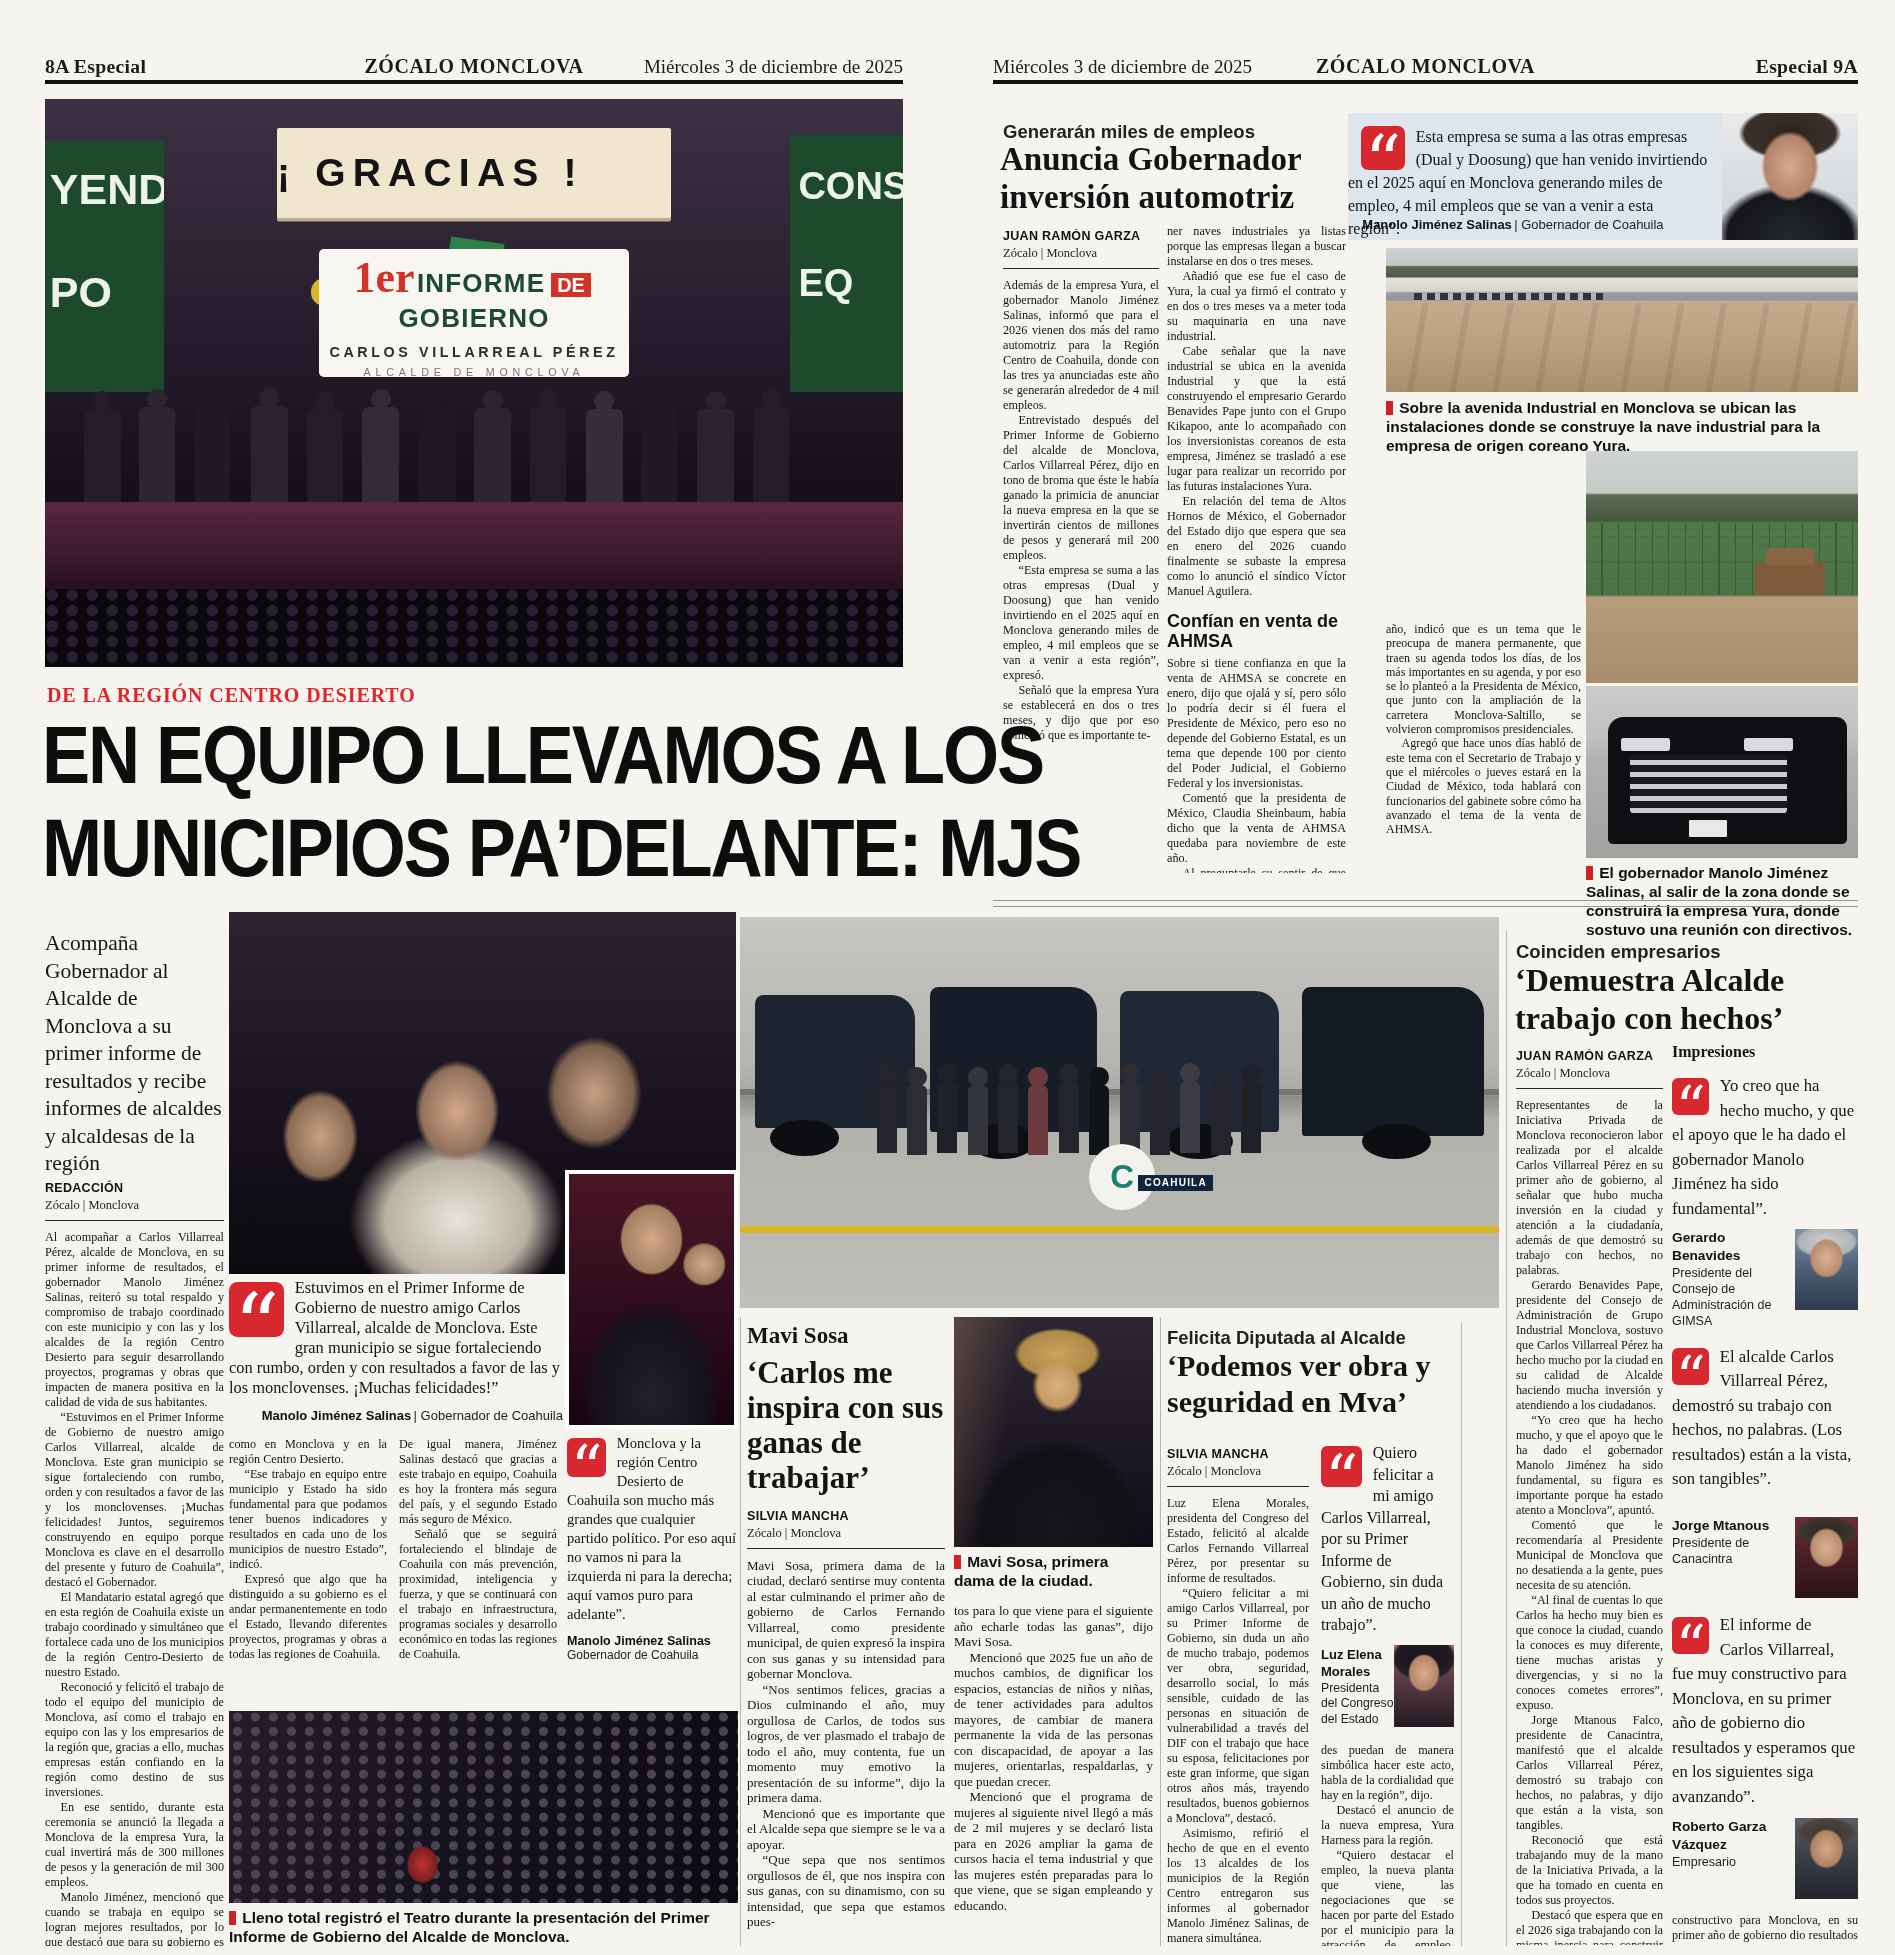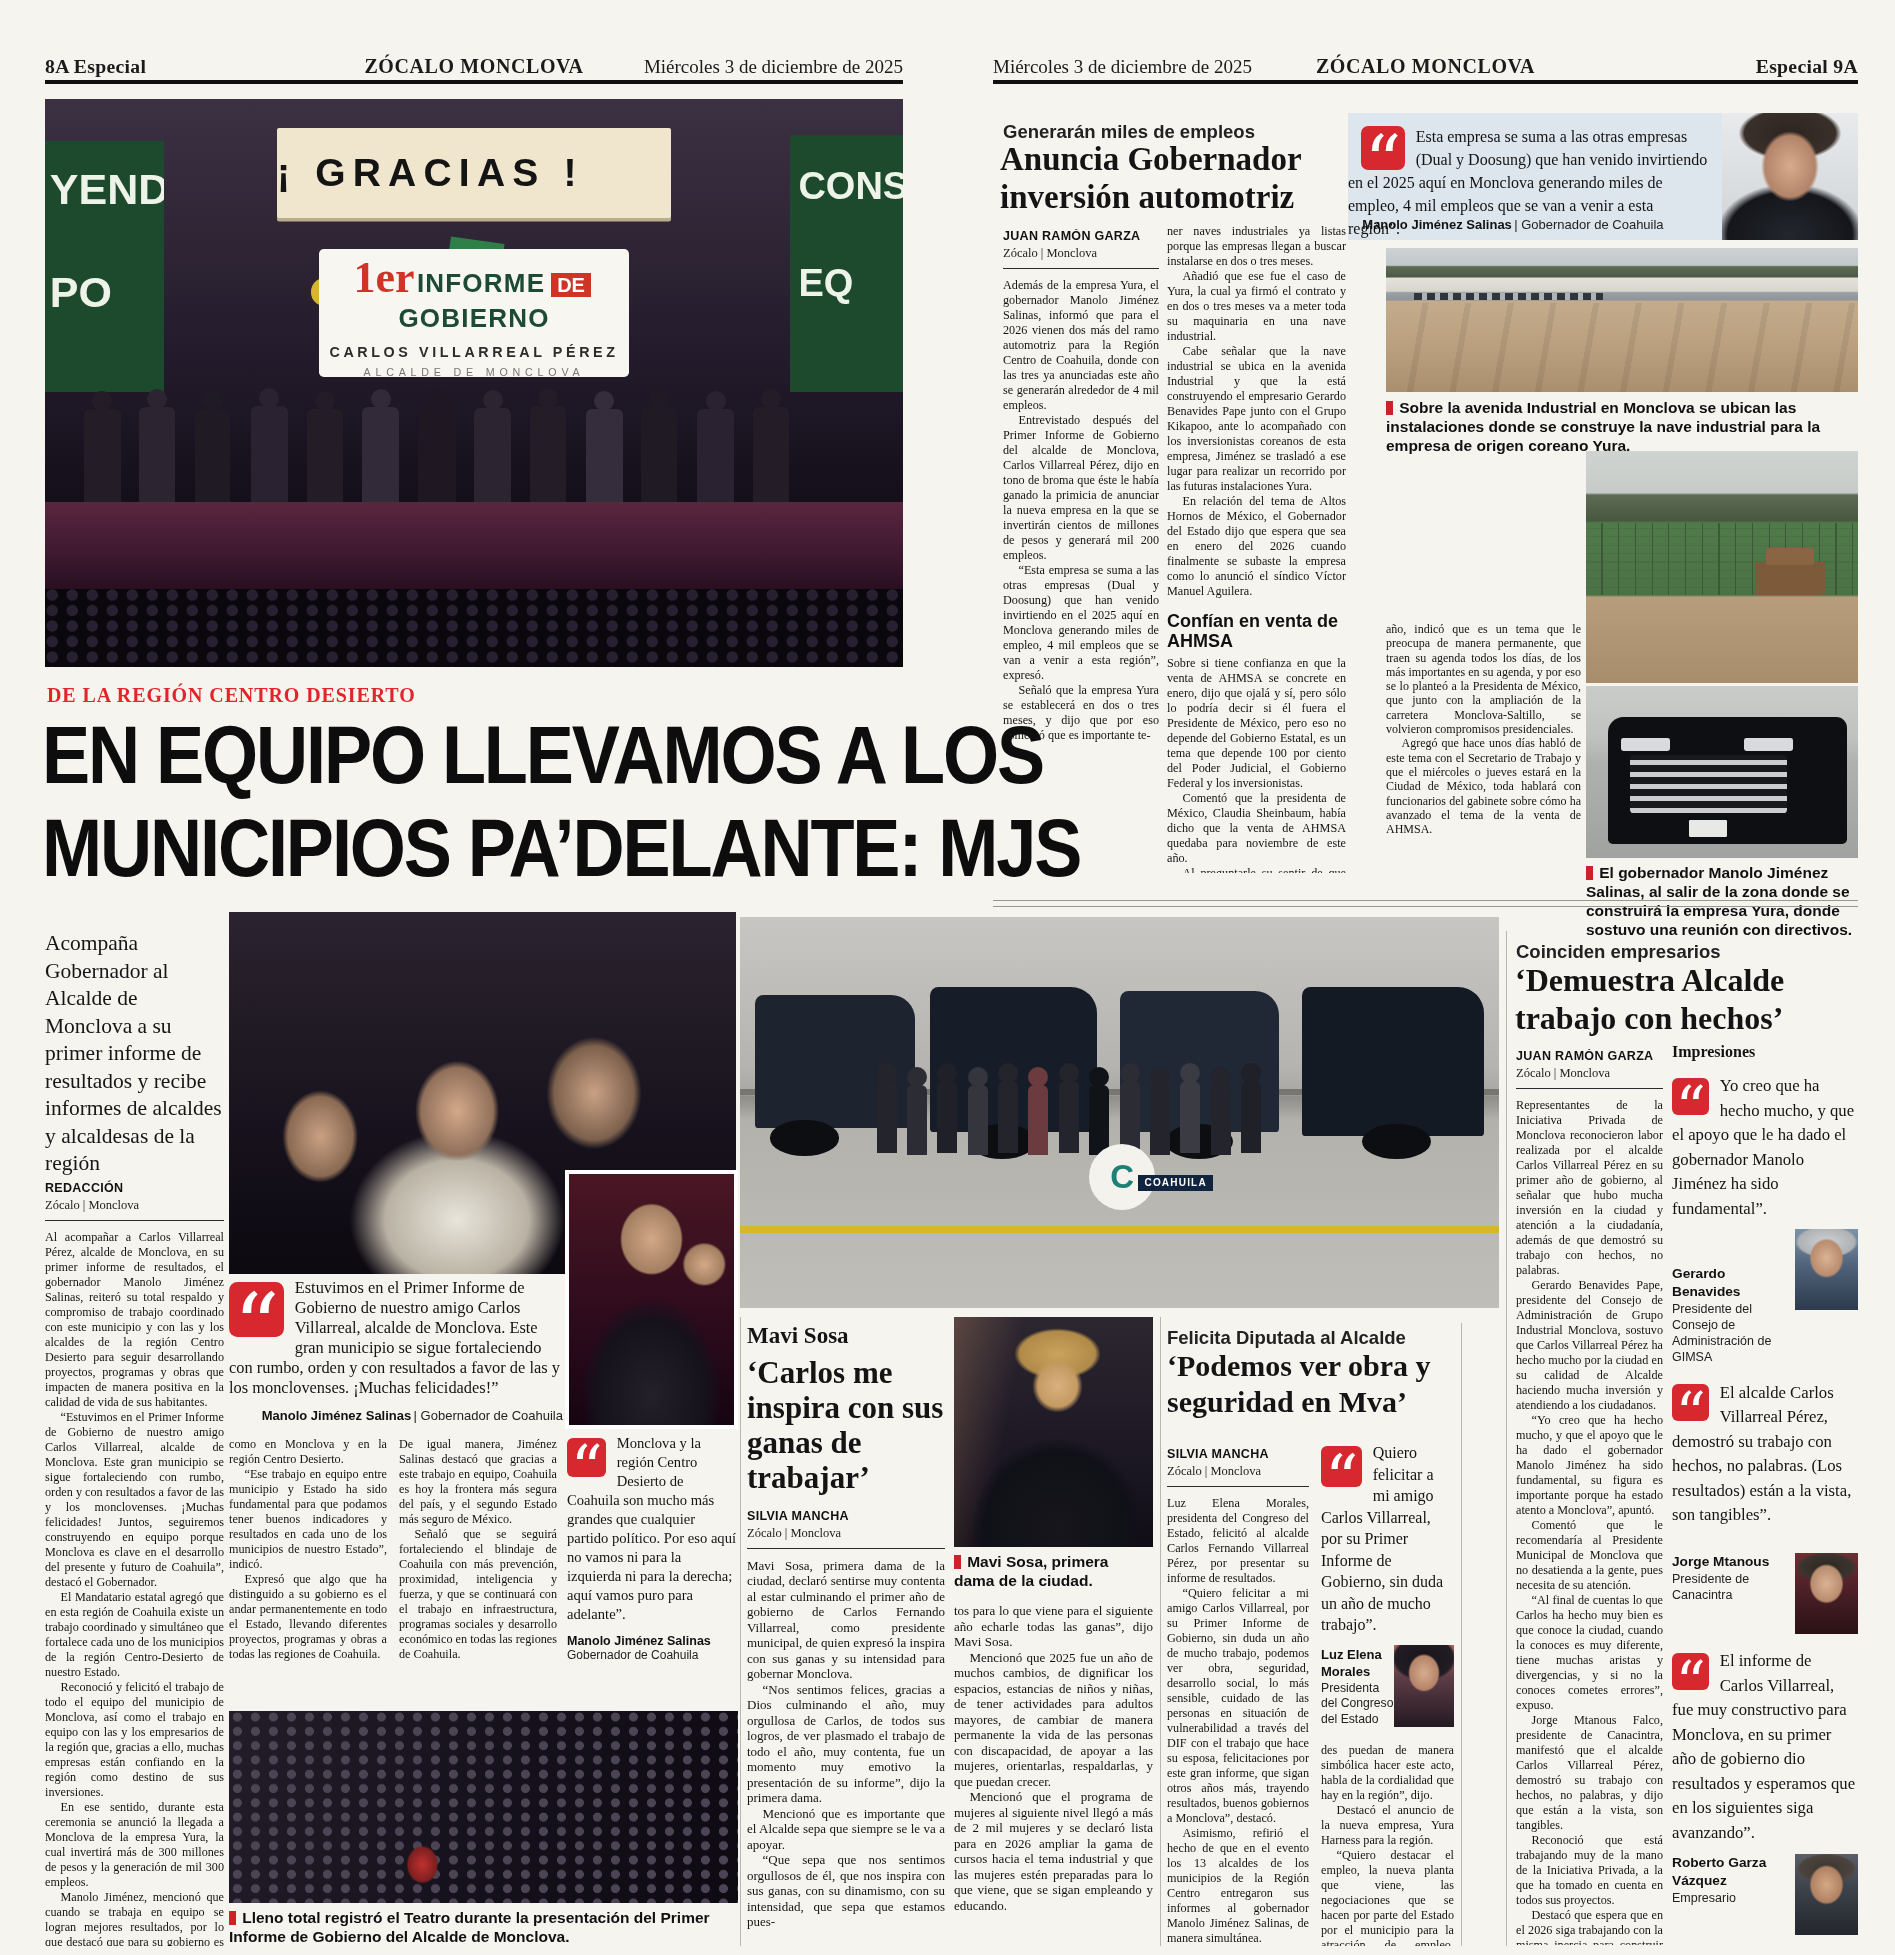--- a/index.html
+++ b/index.html
@@ -378,21 +378,21 @@
       </div>
   </div>
 
   <div class="col" style="left:1672px;top:1043px;width:186px;height:902px;">
     <div class="shead" style="font-size:16px;">Impresiones</div>
 
     <div style="margin-top:13px;">
       <div class="qicon" style="width:37px;height:37px;font-size:60px;line-height:61px;border-radius:6px;"></div>
       <div class="qtext" style="font-size:16.7px;line-height:24.5px;">Yo creo que ha hecho mucho, y que el apoyo que le ha dado el gobernador Manolo Jiménez ha sido fundamental”.</div>
       <div style="clear:both;display:flex;margin-top:8.4px;align-items:flex-start;">
-        <div style="flex:1;margin-top:36px;">
+        <div style="flex:1;">
           <div class="qattr-name" style="font-size:13.7px;line-height:18px;">Gerardo Benavides</div>
           <div class="qattr-role" style="font-size:12.5px;line-height:16px;">Presidente del Consejo de Administración de GIMSA</div>
         </div>
         <div class="headshot" style="width:63px;height:81px;background:
              radial-gradient(21.5px 25px at 50% 36%,#d9b394 0%,#b98c6e 70%,transparent 80%),
              radial-gradient(35px 18px at 50% 16%,#cfd2d4 0%,#aeb2b5 80%,transparent 90%),
              linear-gradient(#7d94a8 0%,#4f637a 45%,#2c3a4c 100%);"></div>
       </div>
     </div>
 

